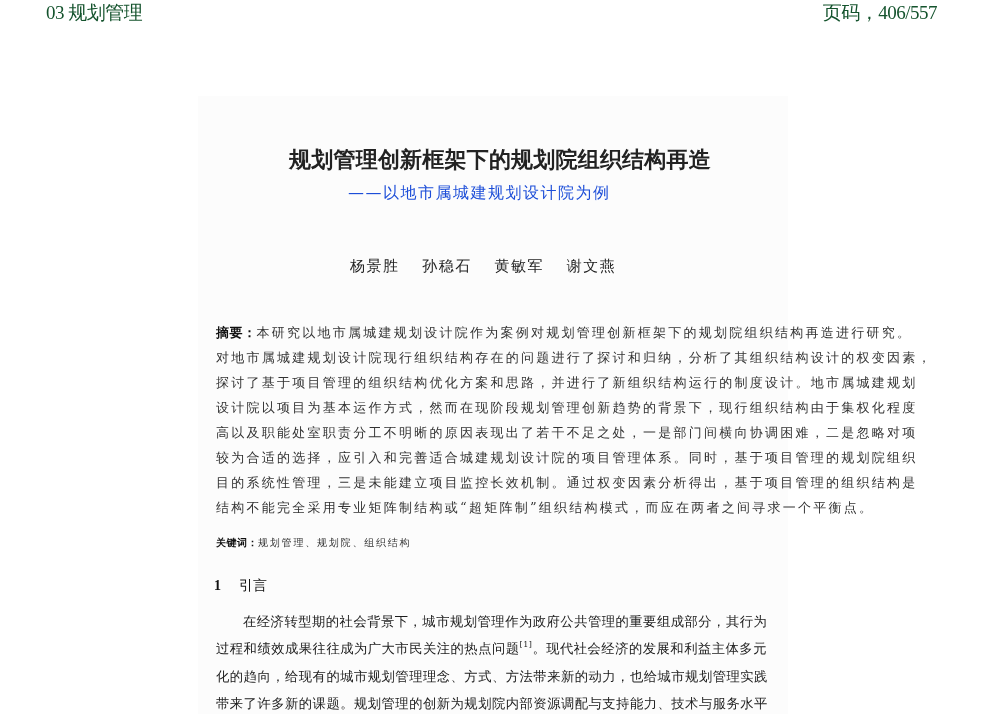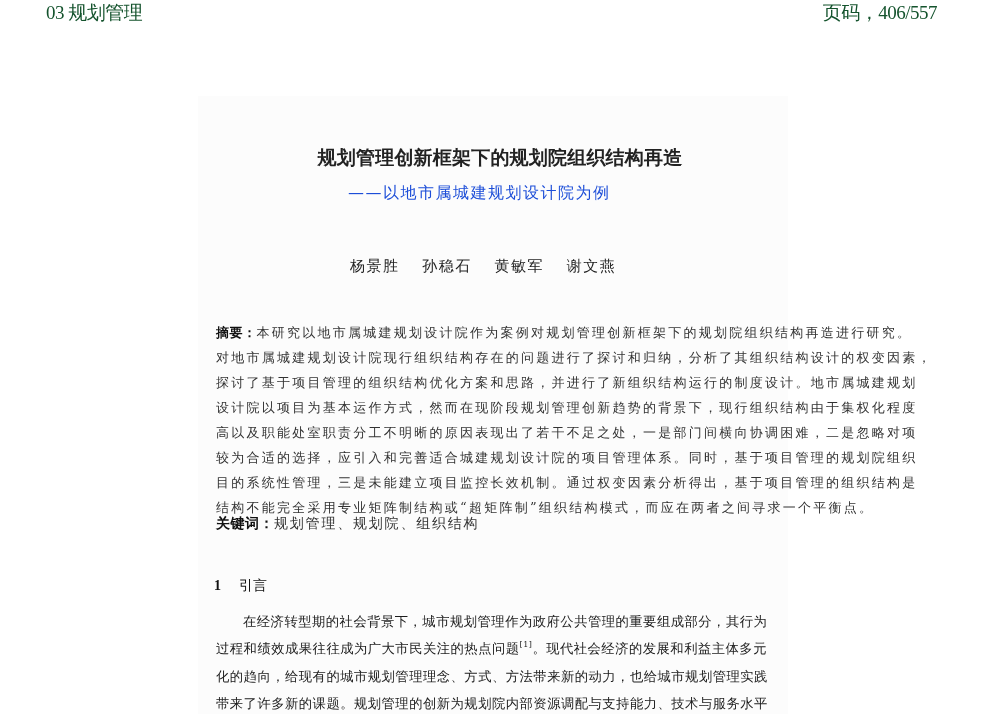--- a/index.html
+++ b/index.html
@@ -46,21 +46,21 @@
       height: 640px;
       background: #fcfcfc;
     }
     .title {
       position: absolute;
       left: 0;
       width: 1000px;
       top: 145px;
       text-align: center;
       font-family: "DejaVu Sans", "Liberation Sans", sans-serif;
-      font-size: 19px;
+      font-size: 22px;
       font-weight: bold;
       color: #222;
       letter-spacing: 0.2px;
     }
     .subtitle {
       position: absolute;
       left: 348px;
       top: 183px;
       font-family: "DejaVu Sans", "Liberation Sans", sans-serif;
       font-size: 16px;
@@ -96,22 +96,22 @@
     }
     .abstract .label {
       font-weight: bold;
       font-family: "DejaVu Sans", "Liberation Sans", sans-serif;
       color: #111;
       letter-spacing: 0.5px;
     }
     .keywords {
       position: absolute;
       left: 216px;
-      top: 515px;
-      font-size: 14px;
+      top: 536px;
+      font-size: 10px;
       color: #333;
       letter-spacing: 1.8px;
       text-align: center;
     }
     .keywords .label {
       font-weight: bold;
       font-family: "DejaVu Sans", "Liberation Sans", sans-serif;
       color: #111;
       letter-spacing: 0.5px;
     }

